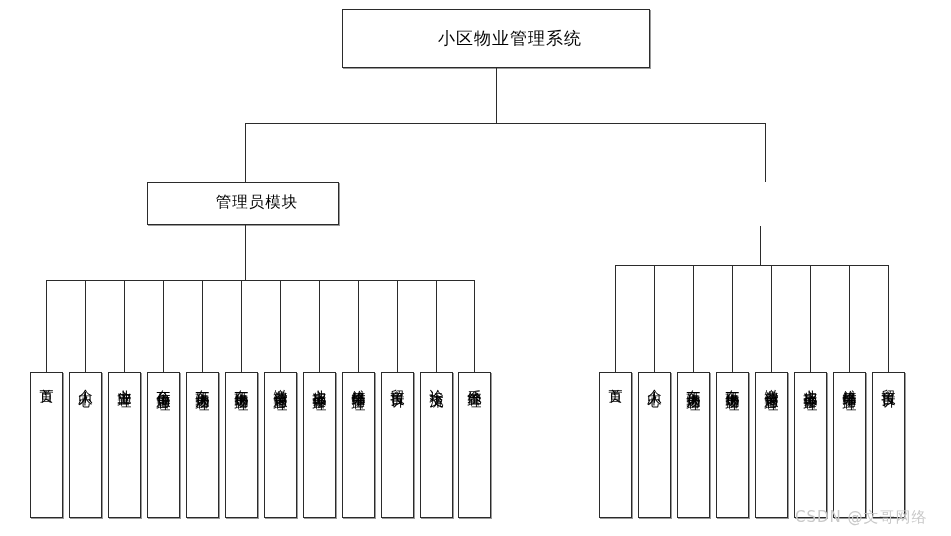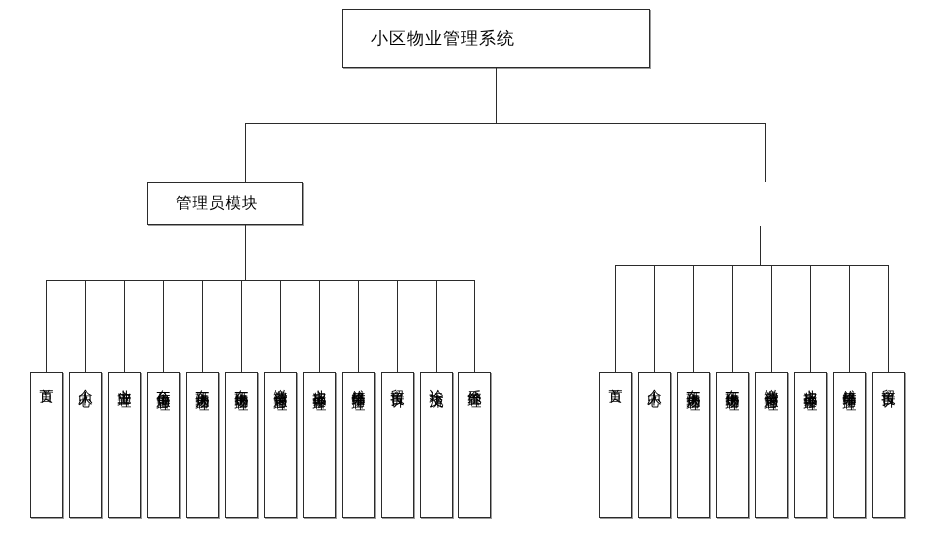--- a/index.html
+++ b/index.html
@@ -6,21 +6,21 @@
   body{
     width:951px;height:536px;background:#ffffff;
     font-family:"DejaVu Sans","Liberation Sans",sans-serif;
     overflow:hidden;position:relative;
   }
   #diagram{position:absolute;left:0;top:0;width:951px;height:536px;}
 
   .node{
     position:absolute;box-sizing:border-box;
     border:1px solid #2b2b2b;background:#ffffff;
-    display:flex;align-items:center;
+    display:flex;align-items:center;justify-content:center;
     color:#000000;line-height:1.06;padding-left:28px;
   }
   
   .node.shaded{box-shadow:1px 1px 0 0 #9a9a9a;}
 
   .node.root{font-size:17px;letter-spacing:1px;}
   .node.level2{font-size:15.5px;letter-spacing:1px;}
 
   .node.leaf{
     font-size:14px;
@@ -54,21 +54,21 @@
     <span>小区物业管理系统</span>
   </div>
 
   <div class="edge v" style="left:496px;top:68px;height:55px;"></div>
 
   <div class="edge h" style="left:245px;top:123px;width:521px;"></div>
 
   <div class="edge v" style="left:245px;top:123px;height:59px;"></div>
   <div class="edge v" style="left:765px;top:123px;height:59px;"></div>
 
-  <div class="node level2 shaded" style="left:147px;top:182px;width:156px;height:43px;">
+  <div class="node level2 shaded" style="left:147px;top:182px;width:192px;height:43px;font-family:Liberation Mono, monospace;">
     <span>管理员模块</span>
   </div>
   <div class="edge v" style="left:245px;top:225px;height:55px;"></div>
   <div class="edge h" style="left:46px;top:280px;width:428px;"></div>
 
   <div class="edge v" style="left:760px;top:226px;height:39px;"></div>
   <div class="edge h" style="left:615px;top:265px;width:274px;"></div>
 
   <div class="edge v" style="left:46px;top:280px;height:92px;"></div>
   <div class="node leaf shaded" style="left:30px;top:372px;width:33px;height:146px;">
@@ -163,14 +163,15 @@
   <div class="edge v" style="left:849px;top:265px;height:107px;"></div>
   <div class="node leaf shaded" style="left:833px;top:372px;width:33px;height:146px;">
     <span>维修结果管理</span>
   </div>
 
   <div class="edge v" style="left:888px;top:265px;height:107px;"></div>
   <div class="node leaf shaded" style="left:872px;top:372px;width:33px;height:146px;">
     <span>留言投诉</span>
   </div>
 
+  <div class="watermark" style="left:795px;top:508px;">CSDN @文哥网络</div>
 
 </div>
 
 </body></html>

